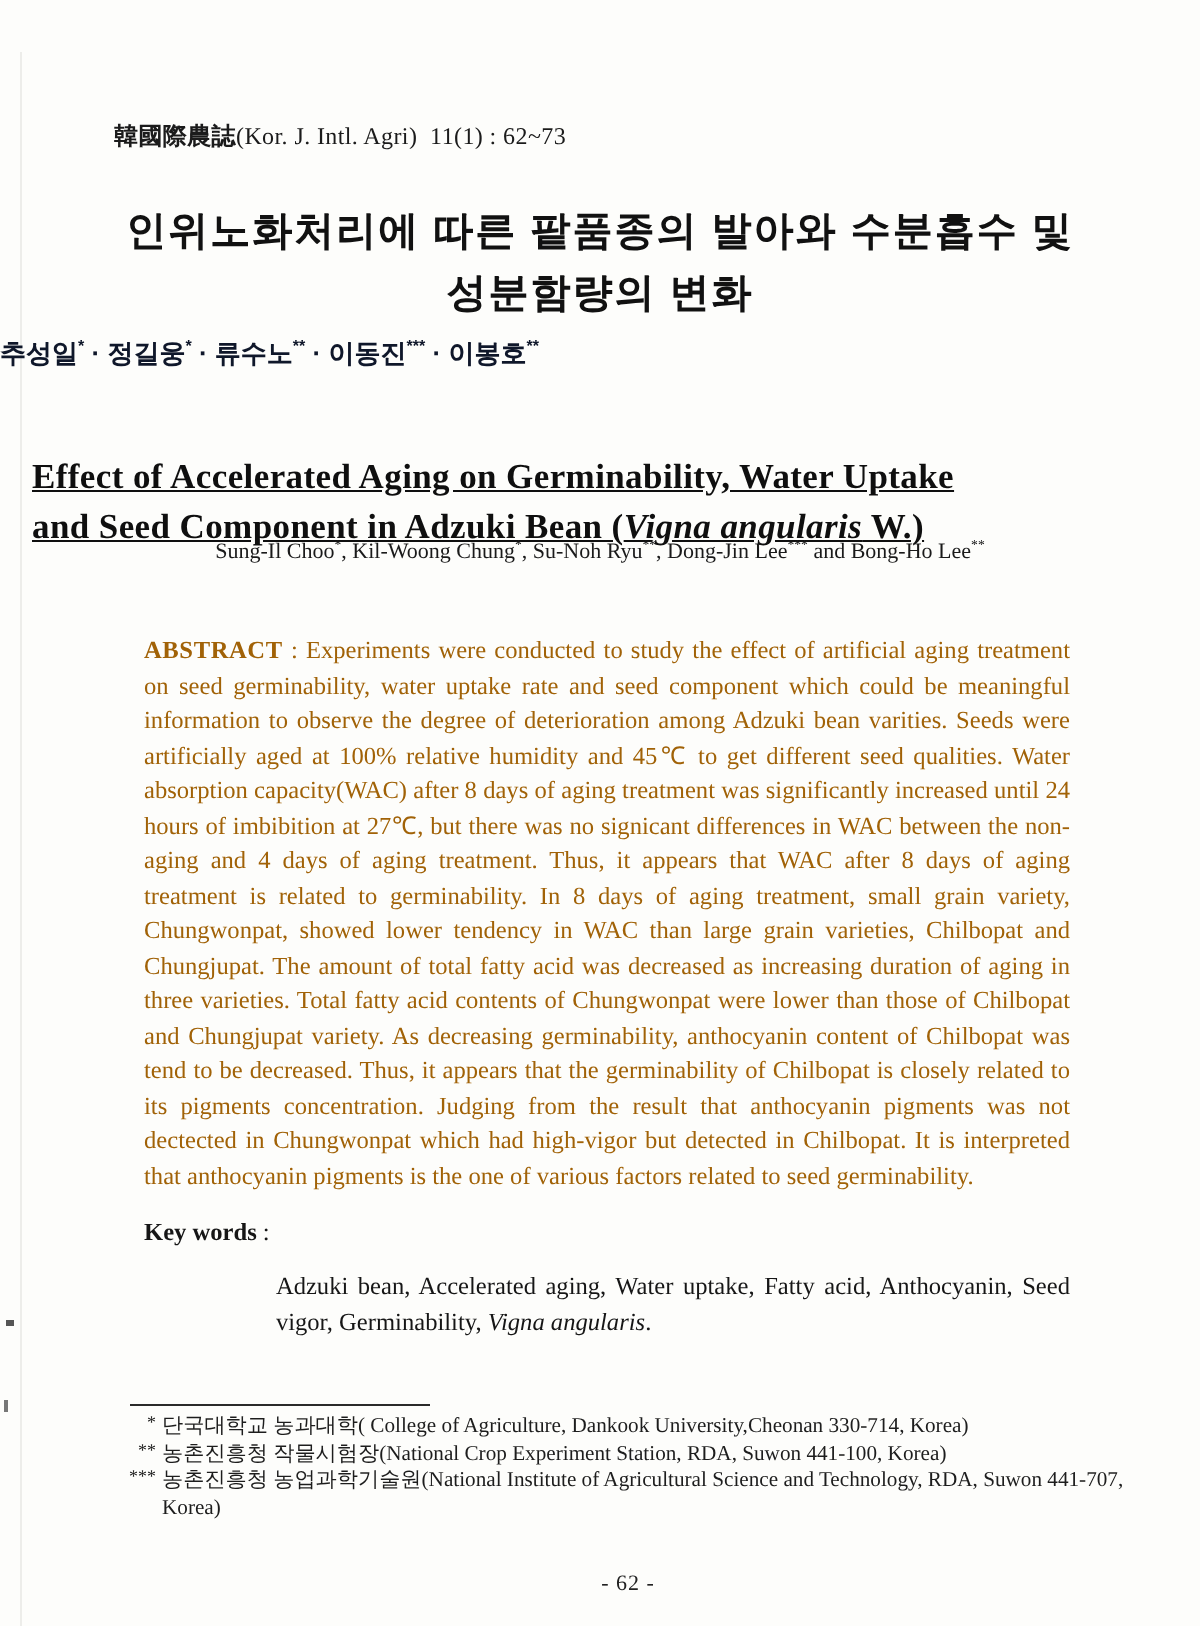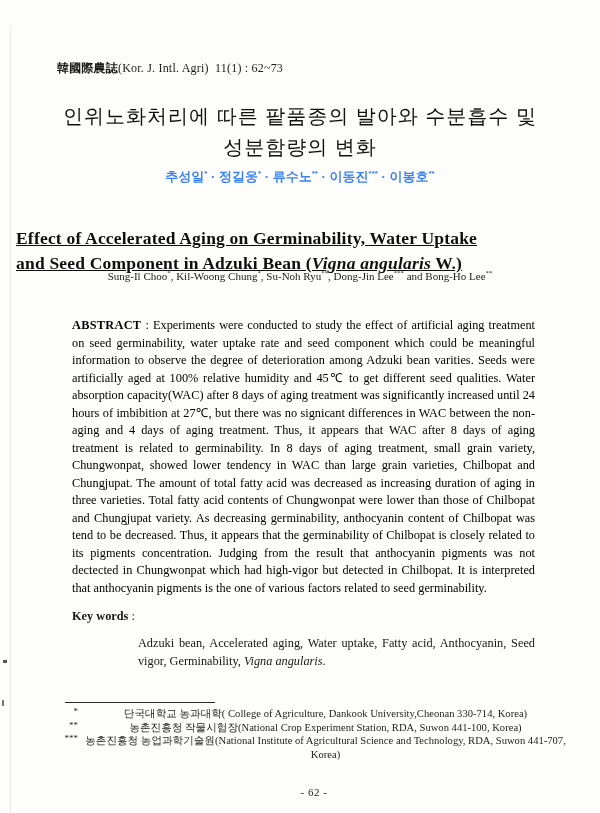--- a/index.html
+++ b/index.html
@@ -23,48 +23,48 @@
   .journal-header{
     position:absolute;left:57px;top:60px;
     font-size:12px;letter-spacing:0.2px;white-space:pre;
   }
   .journal-header .cjk{font-weight:bold;}
 
   .k-title{
     position:absolute;left:0;right:0;top:101px;margin:0;
     text-align:center;
     font-family:"Liberation Sans", sans-serif;
-    font-weight:normal;font-size:20px;line-height:31px;letter-spacing:1px;
+    font-weight:bold;font-size:20px;line-height:31px;letter-spacing:1px;
     color:#111;
   }
   .k-authors{
     position:absolute;left:0;right:0;top:168px;
-    text-align:center;
+    text-align:left;
     font-family:"Liberation Sans", sans-serif;
-    font-weight:bold;font-size:13px;color:#3b82f6;
+    font-weight:bold;font-size:13px;color:#0f172a;
   }
   .k-authors sup,.e-authors sup{font-size:62%;vertical-align:super;line-height:0;}
 
   .e-title{
     position:absolute;left:0;right:0;top:210px;margin:16px;
     text-align:left;
     font-weight:bold;font-size:17.5px;line-height:25px;color:#0f0f0f;
     letter-spacing:0.2px;
     text-decoration:underline;
   }
   .e-title .species{font-style:italic;}
   .e-authors{
     position:absolute;left:0;right:0;top:270px;
     text-align:center;font-size:11px;color:#1a1a1a;
   }
 
   .abstract{
     position:absolute;left:72px;width:463px;top:317px;margin:0;
     font-size:12.3px;line-height:17.5px;
-    text-align:justify;color:#000000;
+    text-align:justify;color:#a16207;
   }
   .abstract .abs-label{font-weight:bold;letter-spacing:0.3px;}
 
   .keywords{
     position:absolute;left:72px;width:463px;top:608px;
     display:flex;font-size:12.3px;line-height:17.5px;color:#161616;
   }
   .kw-label{white-space:pre;font-weight:bold;}
   .kw-colon{font-weight:normal;}
   .kw-text{flex:1;text-align:justify;margin-top:27px;}
@@ -76,21 +76,21 @@
     border-top:1.6px solid #2a2a2a;margin-bottom:4px;
   }
   .fn{
     display:flex;margin-left:58px;margin-right:30px;
     font-size:10.6px;line-height:13.6px;color:#1d1d1d;
   }
   .fn-marker{
     width:20px;text-align:right;padding-right:3px;
     font-size:9px;position:relative;top:-2px;flex:none;
   }
-  .fn-text{flex:1;text-align:center;}
+  .fn-text{flex:1;}
 
   .page-number{
     position:absolute;left:0;right:0;top:786px;
     text-align:center;font-size:11px;color:#222;letter-spacing:0.5px;padding-left:28px;
   }
 </style>
 </head>
 <body>
 
 <div class="page">

